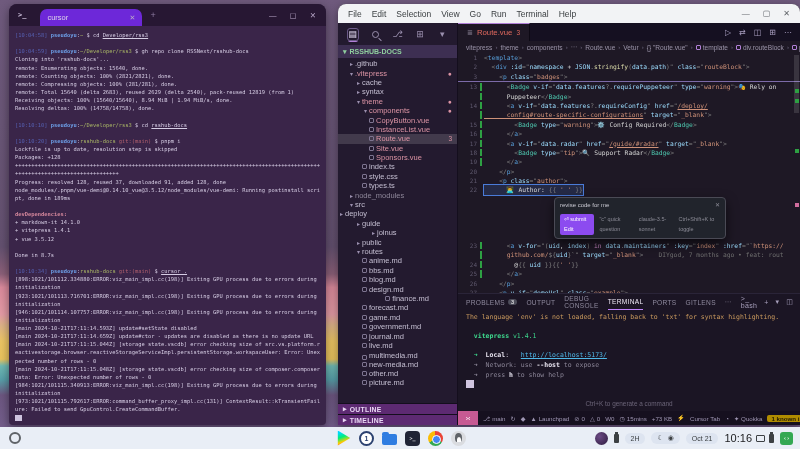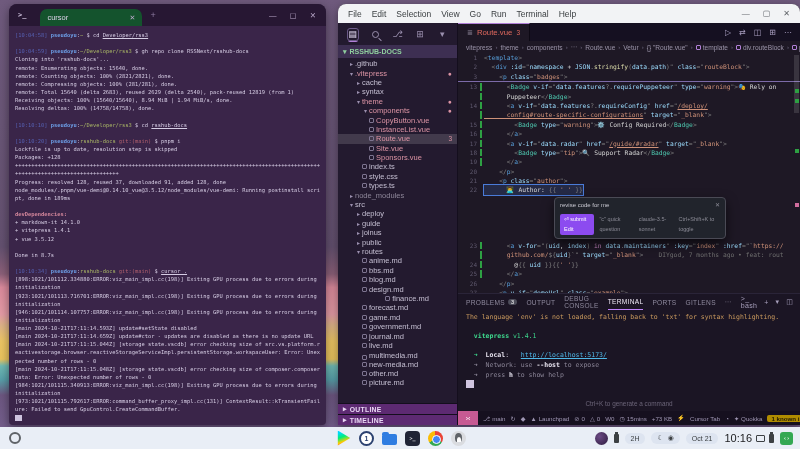--- a/index.html
+++ b/index.html
@@ -4,21 +4,21 @@
 <style>
   * { margin:0; padding:0; box-sizing:border-box; }
   html,body { width:800px; height:449px; overflow:hidden; background:#000; }
   .screen { position:relative; width:800px; height:449px; font-family:"Liberation Sans",sans-serif; overflow:hidden;
     background:linear-gradient(180deg,#6f5a7d 0%,#63506f 55%,#8a5f78 61%,#d9899b 64%,#e29aa4 70%,#ddb387 72.5%,#ecc464 76%,#e9c25d 80%,#6fb9b4 81.5%,#579fa8 84.5%,#6c5680 88%,#786392 100%); }
 
   
   .term-win { position:absolute; left:9px; top:4px; width:317px; height:421px; border-radius:8px 8px 4px 4px; background:#3a2549; box-shadow:0 3px 10px rgba(0,0,0,.45); }
   .term-titlebar { height:22px; background:#271733; border-radius:8px 8px 0 0; display:flex; align-items:center; }
   .term-appicon { margin-left:9px; color:#cfc2de; font:bold 7px "DejaVu Sans Mono",monospace; }
-  .term-tab { margin-left:14px; width:102px; height:17px; margin-top:5px; background:#14532d; border-radius:7px 7px 0 0; display:flex; align-items:center; padding:0 7px; }
+  .term-tab { margin-left:14px; width:102px; height:17px; margin-top:5px; background:#6d28d9; border-radius:7px 7px 0 0; display:flex; align-items:center; padding:0 7px; }
   .term-tab-title { font-size:7.5px; color:#ddd3ea; }
   .term-tab-close { margin-left:auto; font-size:7px; color:#b9a8c9; }
   .term-newtab { margin-left:8px; color:#8d7aa0; font-size:9px; }
   .term-controls { margin-left:auto; margin-right:10px; display:flex; gap:13px; color:#b9a8c9; font-size:7.5px; }
   .term-body { position:absolute; top:22px; left:0; right:0; bottom:0; padding:5px 6px; font-family:"DejaVu Sans Mono",monospace; font-size:5.4px; line-height:8.15px; white-space:pre; color:#d6cde4; overflow:hidden; }
   .t-line { height:8.15px; }
   .c-tm { color:#5560b2; } .c-us { color:#6d9fe8; font-weight:bold; } .c-pa { color:#a9b665; }
   .c-gi { color:#b05f6d; } .c-df { color:#d6cde4; } .c-ul { color:#d6cde4; text-decoration:underline; }
   .c-ac { color:#d3869b; font-weight:bold; }
   .c-cur { background:#cfc4df; color:#3a2549; padding:0 2px; }
@@ -233,29 +233,29 @@
               <span class="tr-label ">types.ts</span>
             </div>
             <div class="tree-row" style="padding-left: 10px;">
               <span class="tr-chev">▸</span>
               <span class="tr-label dim">node_modules</span>
             </div>
             <div class="tree-row" style="padding-left: 10px;">
               <span class="tr-chev">▾</span>
               <span class="tr-label ">src</span>
             </div>
+            <div class="tree-row" style="padding-left: 0;">
+              <span class="tr-chev">▸</span>
+              <span class="tr-label ">deploy</span>
+            </div>
             <div class="tree-row" style="padding-left: 17px;">
               <span class="tr-chev">▸</span>
-              <span class="tr-label ">deploy</span>
-            </div>
-            <div class="tree-row" style="padding-left: 17px;">
-              <span class="tr-chev">▸</span>
               <span class="tr-label ">guide</span>
             </div>
-            <div class="tree-row" style="padding-left: 17px;">
+            <div class="tree-row" style="padding-left: 17px; margin-left: 15px;">
               <span class="tr-chev">▸</span>
               <span class="tr-label ">joinus</span>
             </div>
             <div class="tree-row" style="padding-left: 17px;">
               <span class="tr-chev">▸</span>
               <span class="tr-label ">public</span>
             </div>
             <div class="tree-row" style="padding-left: 17px;">
               <span class="tr-chev">▾</span>
               <span class="tr-label ">routes</span>

